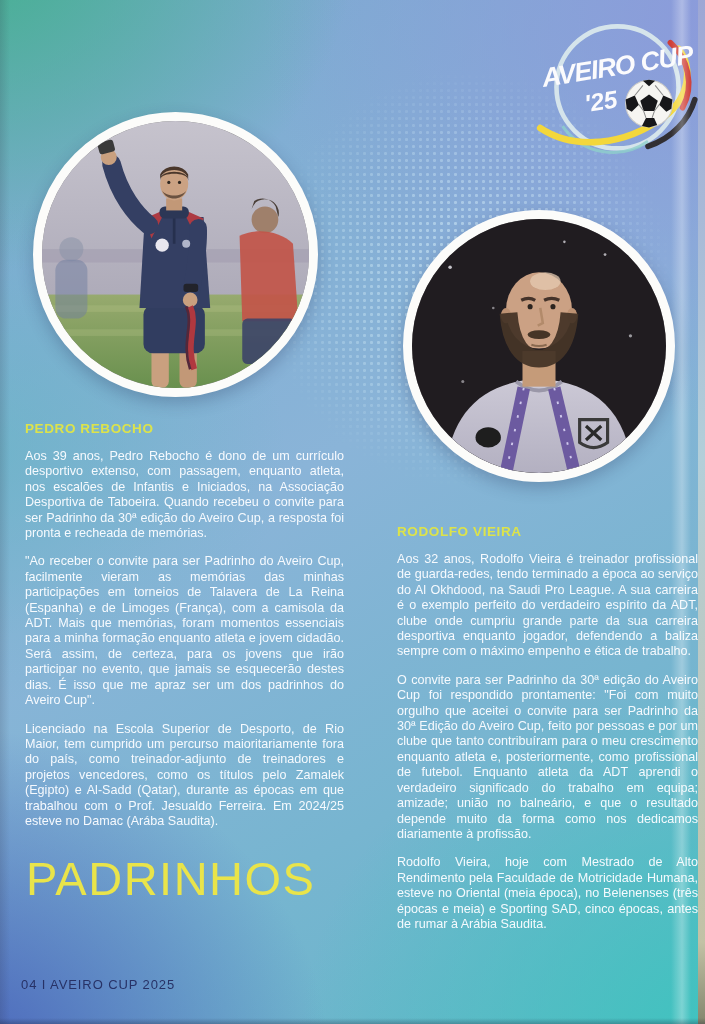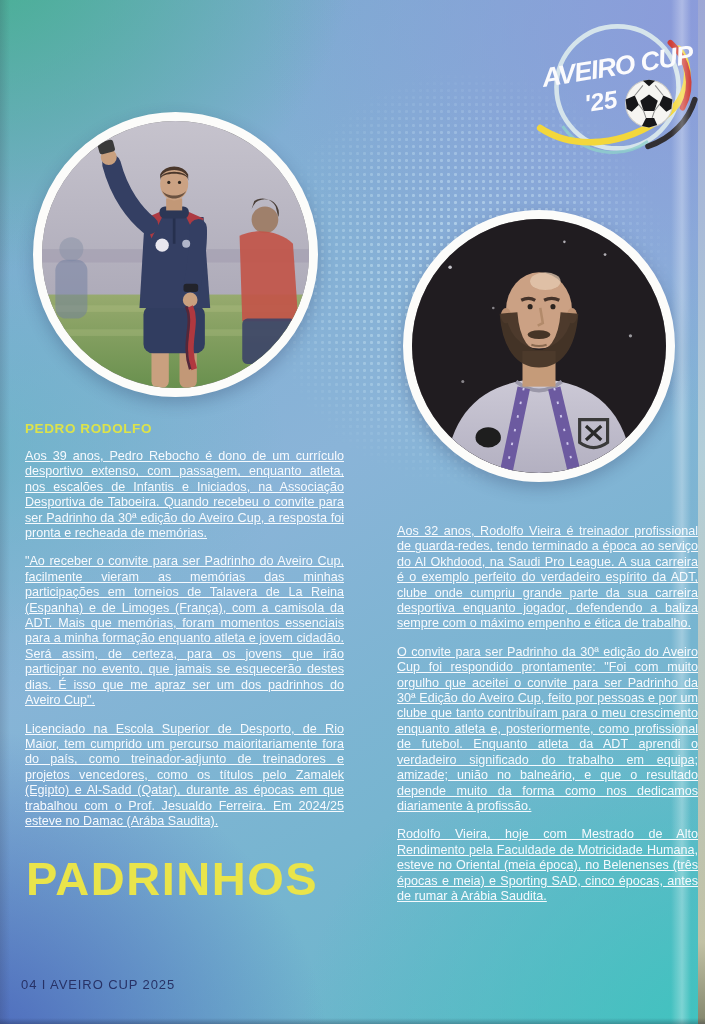--- a/index.html
+++ b/index.html
@@ -38,24 +38,24 @@
   .photo-circle{position:absolute;border-radius:50%;border:9px solid #fcfcfa;
     box-shadow:0 6px 16px rgba(30,40,80,.25);overflow:hidden;background:#888;}
   .photo-circle svg{display:block;width:100%;height:100%;}
   .p1{left:33px;top:112px;width:267px;height:267px;}
   .p2{left:403px;top:210px;width:254px;height:254px;}
 
   .col{position:absolute;color:rgba(250,252,255,.97);}
   .col-left{left:25px;top:421px;width:319px;}
   .col-right{left:397px;top:524px;width:301px;}
   .profile-name{margin:0 0 13px 0;font-size:13.5px;font-weight:bold;letter-spacing:.6px;color:#dce34b;}
-  .col p{margin:0 0 13px 0;font-size:12.6px;line-height:15.4px;text-align:justify;text-decoration:underline;}
+  .col p{margin:0 0 13px 0;font-size:12.6px;line-height:15.4px;text-align:justify;}
 
   .padrinhos{position:absolute;left:26px;top:851px;margin:0;
-    font-size:47px;font-weight:bold;letter-spacing:1.5px;color:#e9e44a;}
+    font-size:47px;font-weight:normal;letter-spacing:1.5px;color:#e9e44a;}
   .footer{position:absolute;left:21px;top:977px;
     font-size:13px;font-weight:normal;letter-spacing:.9px;color:#273266;}
 </style>
 </head>
 <body>
 
 <div class="halftone"></div>
 
 <div class="logo">
   <svg viewBox="0 0 175 155">
@@ -165,27 +165,28 @@
     <circle cx="93" cy="69" r="2" fill="#2c241f"></circle>
     <circle cx="111" cy="69" r="2" fill="#2c241f"></circle>
     <path d="M101,70 L103,82 L99,84" stroke="#b28a6a" stroke-width="2" fill="none"></path>
     <path d="M76,74 C78,100 88,110 100,110 C112,110 122,100 124,74" fill="none" stroke="#463527" stroke-width="14" opacity=".95"></path>
     <ellipse cx="100" cy="91" rx="9" ry="3.5" fill="#463527"></ellipse>
     <path d="M94,99 Q100,101 106,99" stroke="#8a6a50" stroke-width="1.5" fill="none"></path>
   </svg>
 </div>
 
 <div class="col col-left">
-  <h3 class="profile-name">PEDRO RODOLFO</h3>
+  <h3 class="profile-name">PEDRO REBOCHO</h3>
   <p>Aos 39 anos, Pedro Rebocho é dono de um currículo desportivo extenso, com passagem, enquanto atleta, nos escalões de Infantis e Iniciados, na Associação Desportiva de Taboeira. Quando recebeu o convite para ser Padrinho da 30ª edição do Aveiro Cup, a resposta foi pronta e recheada de memórias.</p>
   <p>"Ao receber o convite para ser Padrinho do Aveiro Cup, facilmente vieram as memórias das minhas participações em torneios de Talavera de La Reina (Espanha) e de Limoges (França), com a camisola da ADT. Mais que memórias, foram momentos essenciais para a minha formação enquanto atleta e jovem cidadão. Será assim, de certeza, para os jovens que irão participar no evento, que jamais se esquecerão destes dias. É isso que me apraz ser um dos padrinhos do Aveiro Cup".</p>
   <p>Licenciado na Escola Superior de Desporto, de Rio Maior, tem cumprido um percurso maioritariamente fora do país, como treinador-adjunto de treinadores e projetos vencedores, como os títulos pelo Zamalek (Egipto) e Al-Sadd (Qatar), durante as épocas em que trabalhou com o Prof. Jesualdo Ferreira. Em 2024/25 esteve no Damac (Arába Saudita).</p>
 </div>
 
 <div class="col col-right">
+  <h3 class="profile-name">RODOLFO VIEIRA</h3>
   <p>Aos 32 anos, Rodolfo Vieira é treinador profissional de guarda-redes, tendo terminado a época ao serviço do Al Okhdood, na Saudi Pro League. A sua carreira é o exemplo perfeito do verdadeiro espírito da ADT, clube onde cumpriu grande parte da sua carreira desportiva enquanto jogador, defendendo a baliza sempre com o máximo empenho e ética de trabalho.</p>
   <p>O convite para ser Padrinho da 30ª edição do Aveiro Cup foi respondido prontamente: "Foi com muito orgulho que aceitei o convite para ser Padrinho da 30ª Edição do Aveiro Cup, feito por pessoas e por um clube que tanto contribuíram para o meu crescimento enquanto atleta e, posteriormente, como profissional de futebol. Enquanto atleta da ADT aprendi o verdadeiro significado do trabalho em equipa; amizade; união no balneário, e que o resultado depende muito da forma como nos dedicamos diariamente à profissão.</p>
   <p>Rodolfo Vieira, hoje com Mestrado de Alto Rendimento pela Faculdade de Motricidade Humana, esteve no Oriental (meia época), no Belenenses (três épocas e meia) e Sporting SAD, cinco épocas, antes de rumar à Arábia Saudita.</p>
 </div>
 
 <h1 class="padrinhos">PADRINHOS</h1>
 
 <div class="footer">04 I AVEIRO CUP 2025</div>
 
 <div class="sheen"></div>

